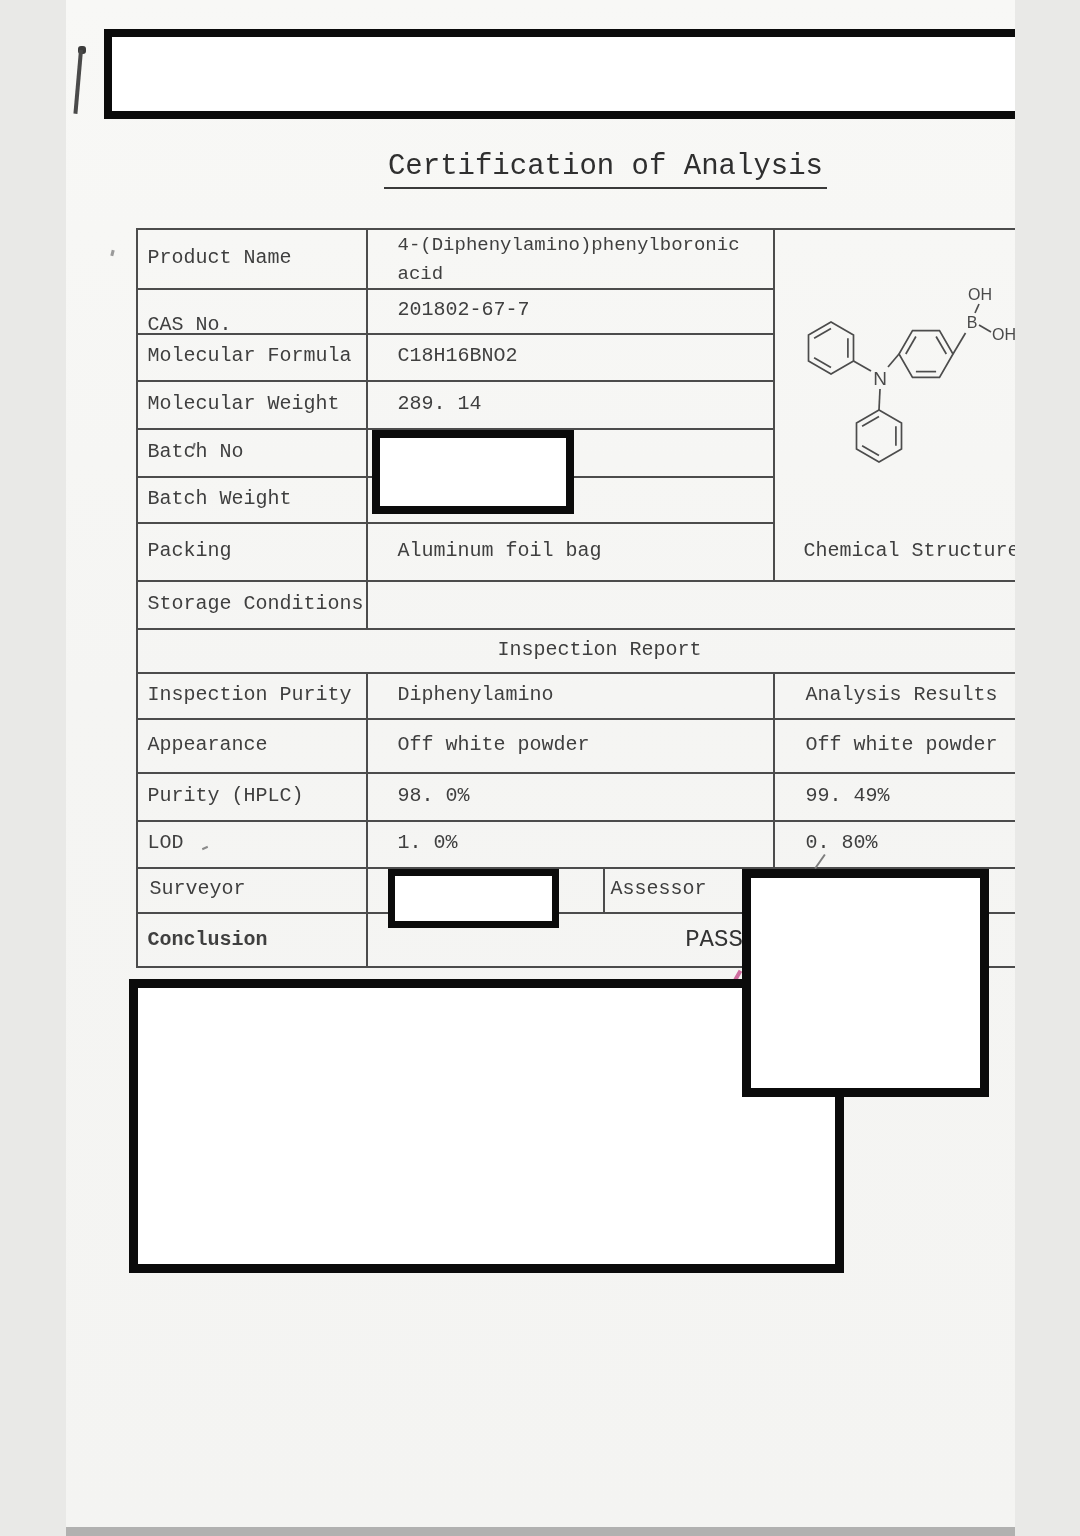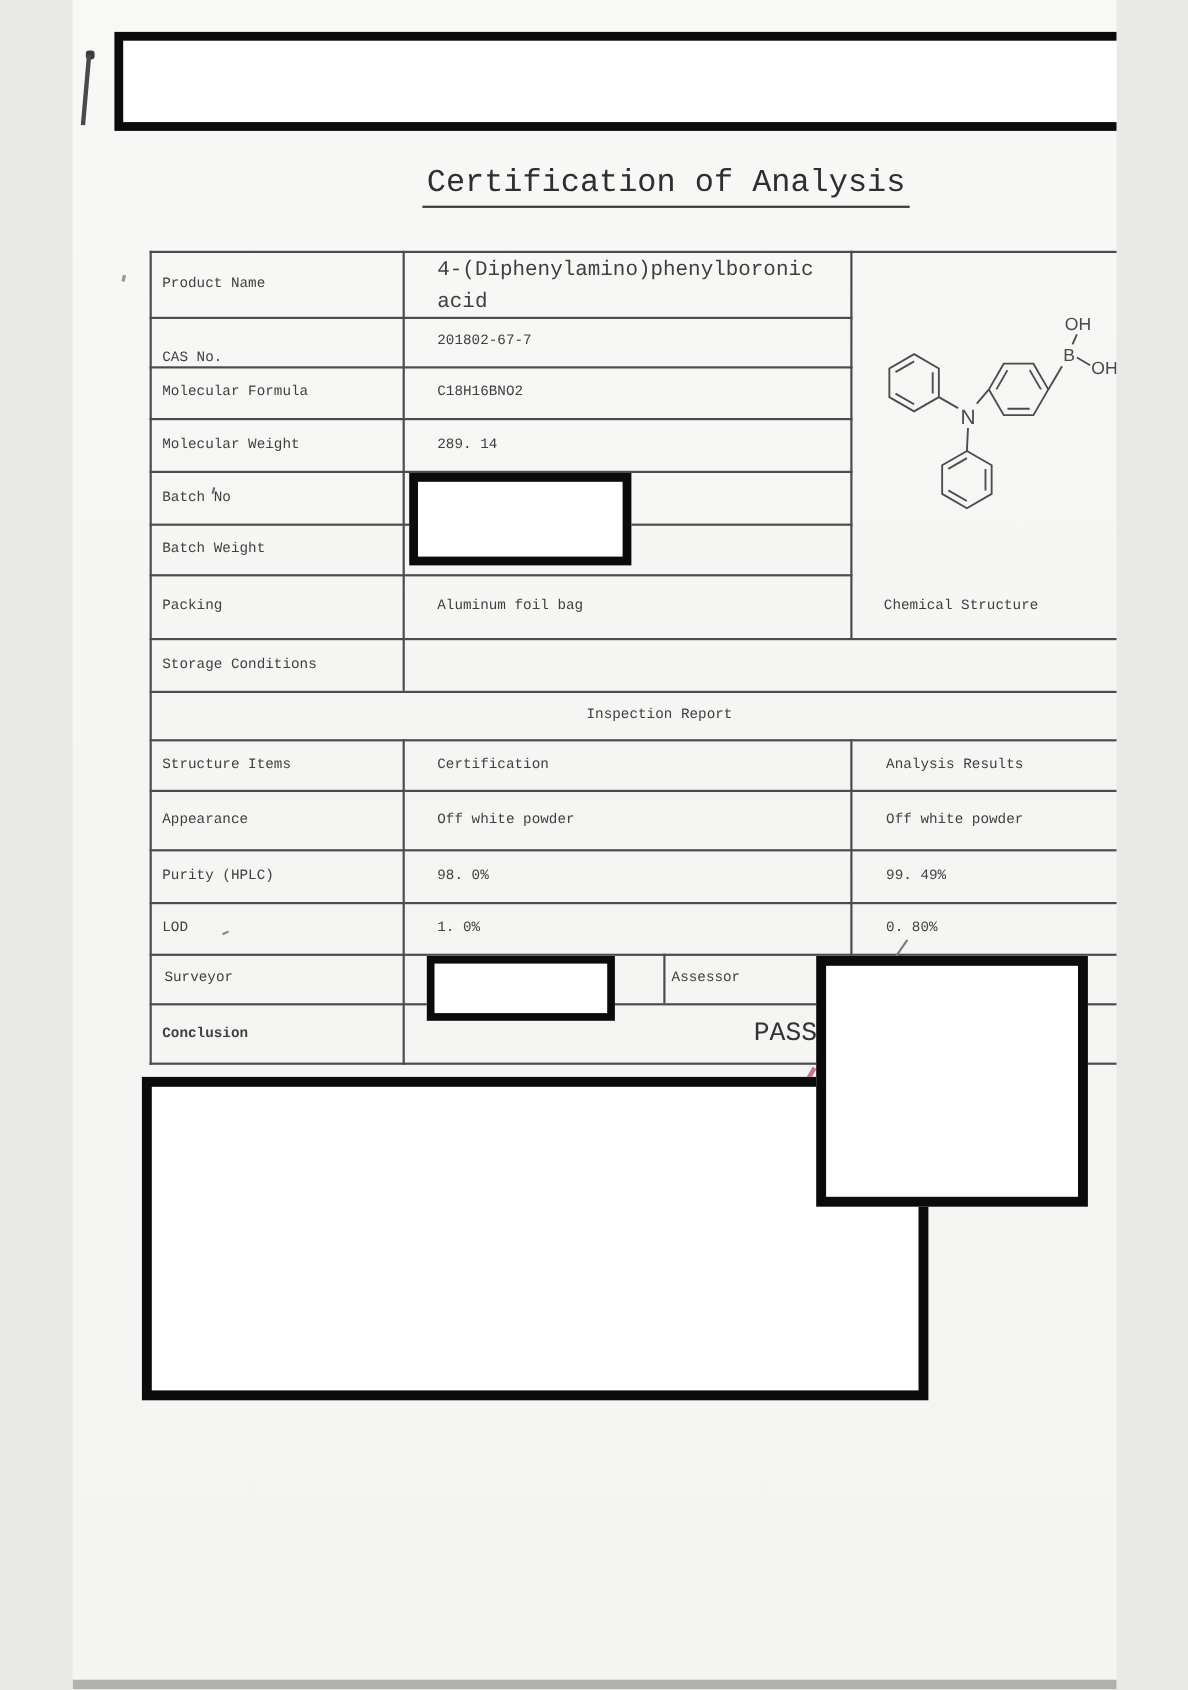--- a/index.html
+++ b/index.html
@@ -8,21 +8,21 @@
     width:949px;height:1536px;
     margin:0 auto;
     background:linear-gradient(180deg,#f8f8f6 0%,#f5f5f3 45%,#f4f4f2 100%);
     overflow:hidden;
     font-family:"Liberation Mono","DejaVu Sans Mono",monospace;
     color:#3e3e3e;
   }
   .abs{position:absolute;}
   .txt{
     position:absolute;
-    font-size:13px;
+    font-size:20px;
     height:26px;line-height:26px;
     white-space:nowrap;
     color:#3f3f3f;
   }
   .hl{position:absolute;height:2px;background:#4c4c4c;z-index:1;}
   .vl{position:absolute;width:2px;background:#4c4c4c;z-index:1;}
   .redact{
     position:absolute;
     background:#ffffff;
     border:8px solid #0b0b0b;
@@ -101,33 +101,33 @@
   <div class="vl" style="left:537px;top:867px;height:45px;"></div>
 
   <span class="txt" style="left:82px;top:245px;">Product Name</span>
   <span class="txt" style="left:82px;top:312px;">CAS No.</span>
   <span class="txt" style="left:82px;top:343px;">Molecular Formula</span>
   <span class="txt" style="left:82px;top:391px;">Molecular Weight</span>
   <span class="txt" style="left:82px;top:439px;">Batch No</span>
   <span class="txt" style="left:82px;top:486px;">Batch Weight</span>
   <span class="txt" style="left:82px;top:538px;">Packing</span>
   <span class="txt" style="left:82px;top:591px;">Storage Conditions</span>
-  <span class="txt" style="left:82px;top:682px;">Structure Items</span>
+  <span class="txt" style="left:82px;top:682px;">Inspection Purity</span>
   <span class="txt" style="left:82px;top:732px;">Appearance</span>
   <span class="txt" style="left:82px;top:783px;">Purity (HPLC)</span>
   <span class="txt" style="left:82px;top:830px;">LOD</span>
   <span class="txt" style="left:84px;top:876px;">Surveyor</span>
   <span class="txt" style="left:82px;top:927px;font-weight:bold;">Conclusion</span>
 
   <span class="val2" style="left:332px;top:231px;">4-(Diphenylamino)phenylboronic acid</span>
   <span class="txt" style="left:332px;top:297px;">201802-67-7</span>
   <span class="txt" style="left:332px;top:343px;">C18H16BNO2</span>
   <span class="txt" style="left:332px;top:391px;">289. 14</span>
   <span class="txt" style="left:332px;top:538px;">Aluminum foil bag</span>
-  <span class="txt" style="left:332px;top:682px;">Certification</span>
+  <span class="txt" style="left:332px;top:682px;">Diphenylamino</span>
   <span class="txt" style="left:332px;top:732px;">Off white powder</span>
   <span class="txt" style="left:332px;top:783px;">98. 0%</span>
   <span class="txt" style="left:332px;top:830px;">1. 0%</span>
 
   <span class="txt" style="left:738px;top:538px;">Chemical Structure</span>
   <span class="txt" style="left:740px;top:682px;">Analysis Results</span>
   <span class="txt" style="left:740px;top:732px;">Off white powder</span>
   <span class="txt" style="left:740px;top:783px;">99. 49%</span>
   <span class="txt" style="left:740px;top:830px;">0. 80%</span>
 

